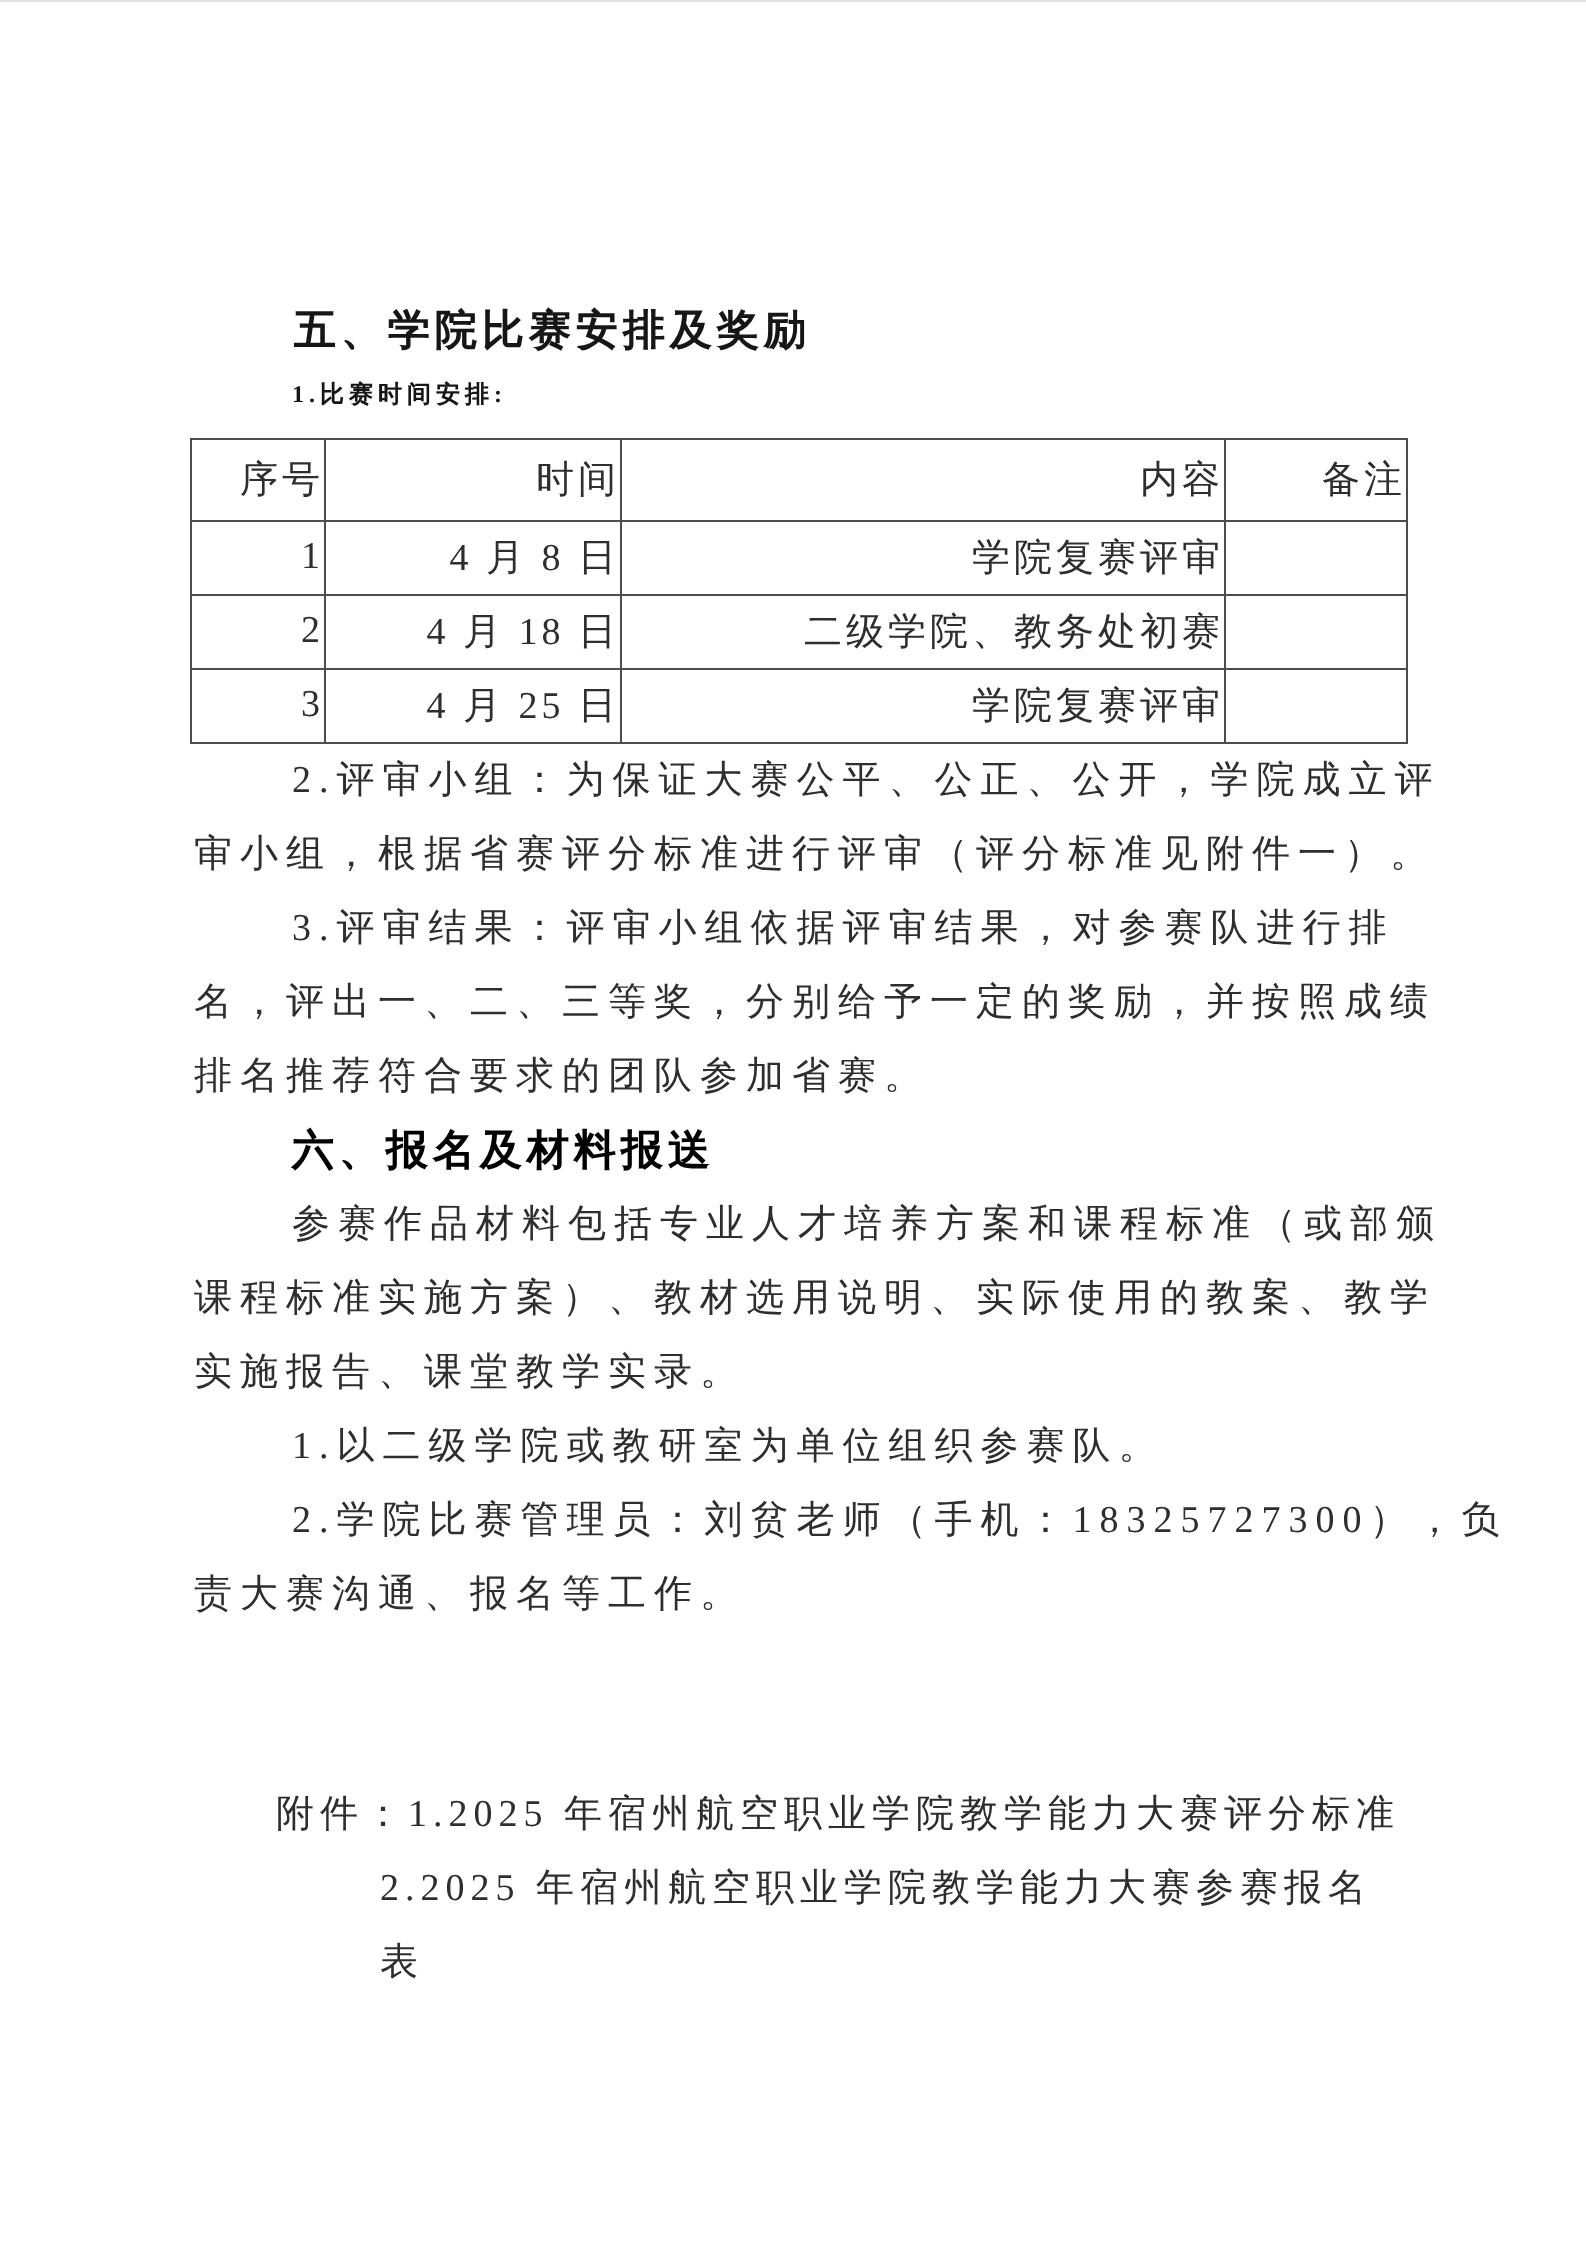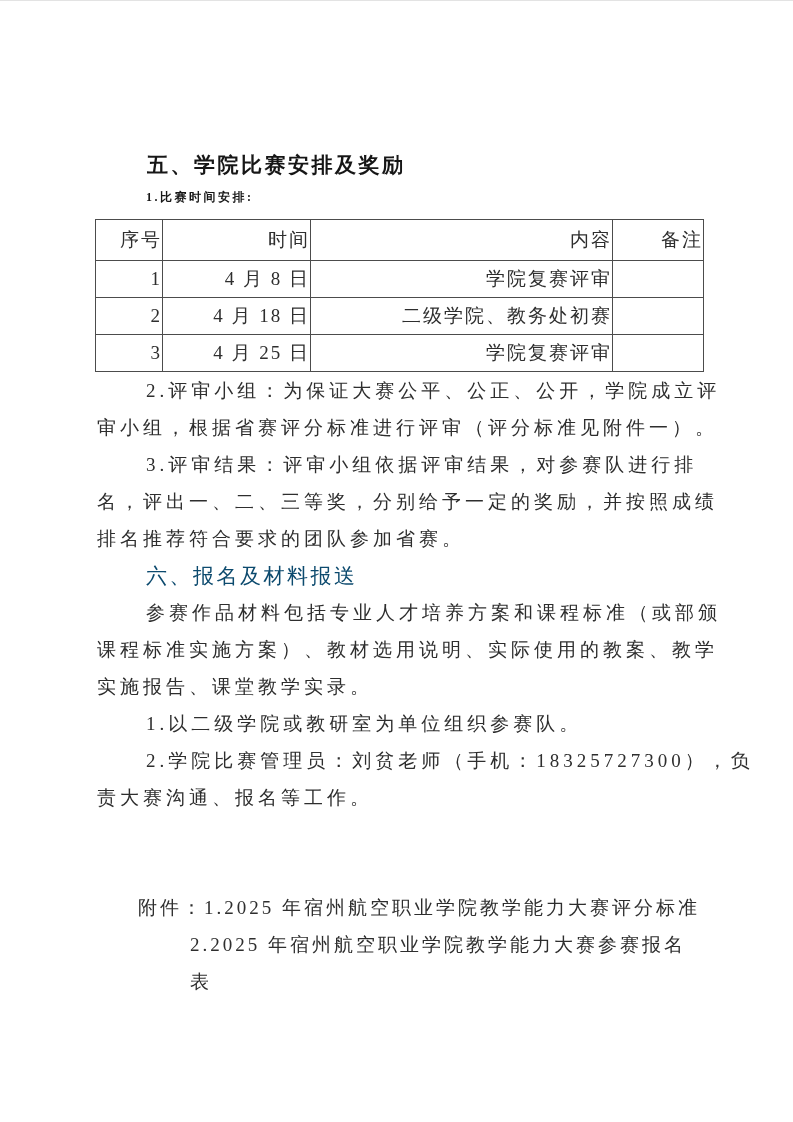--- a/index.html
+++ b/index.html
@@ -67,24 +67,24 @@
     left: 97px; top: 371px;
     width: 640px;
     font-size: 19px;
     letter-spacing: 4px;
     line-height: 37px;
   }
   .line { height: 37px; white-space: nowrap; }
   .ind  { padding-left: 49px; }
   .line-heading {
     font-family: "Liberation Sans", sans-serif;
-    font-weight: 400;
+    font-weight: 700;
     font-size: 21px;
     letter-spacing: 2.5px;
-    color: #0c4a6e;
+    color: #000000;
     padding-left: 49px;
   }
 
   
   .attachments {
     left: 97px; top: 858px;
     width: 660px;
     font-size: 19px;
     letter-spacing: 3px;
     line-height: 37px;

